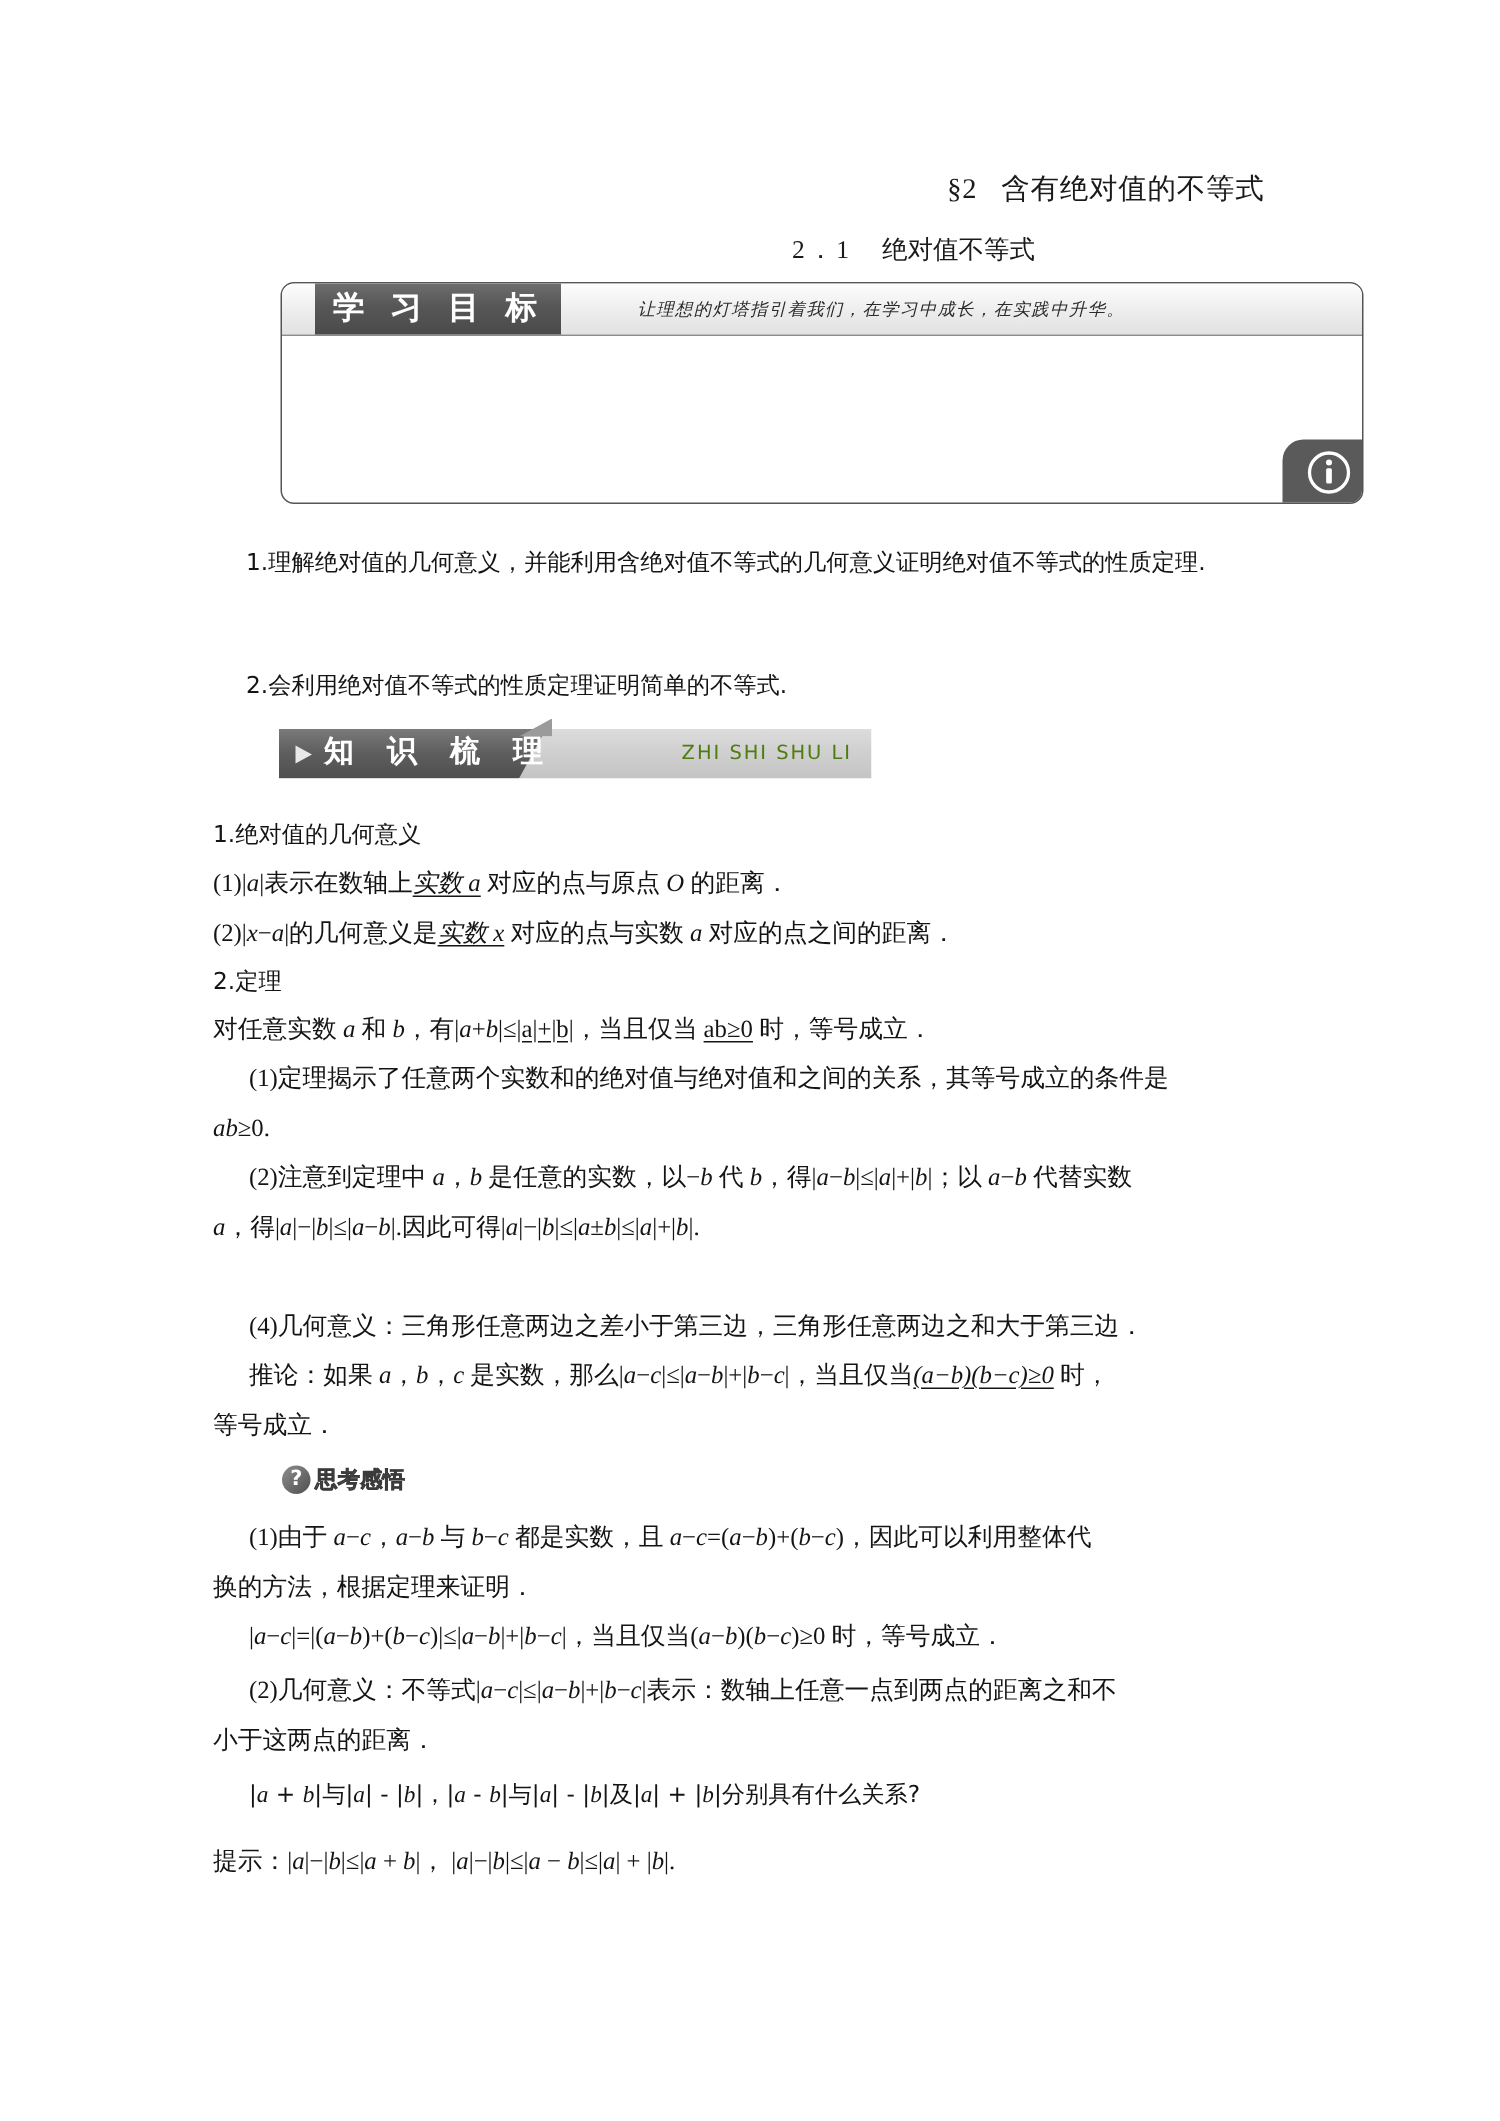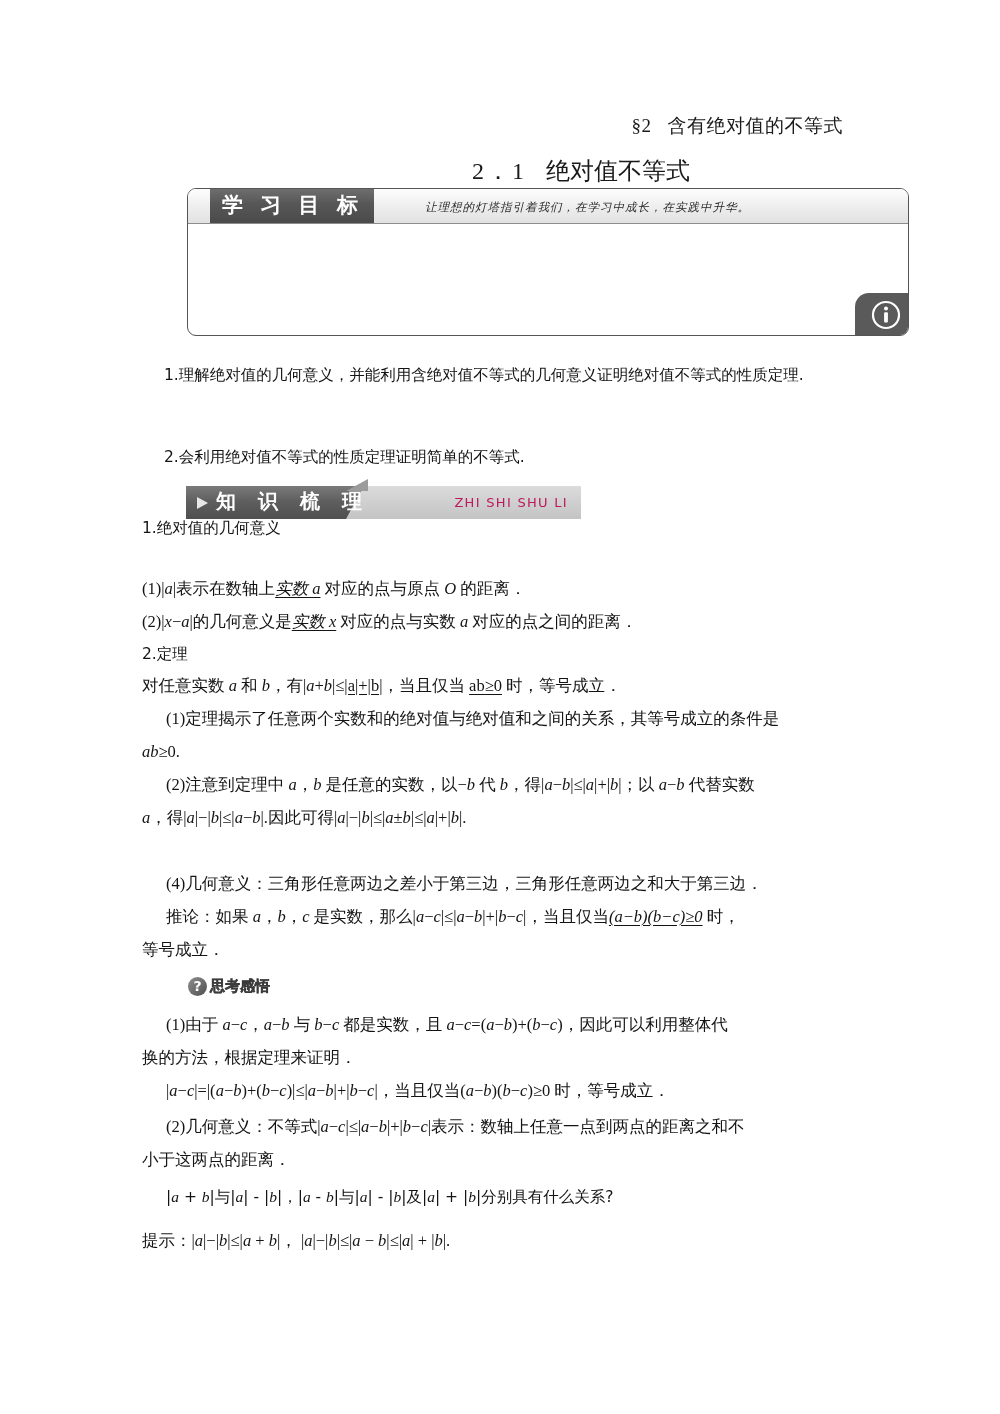--- a/index.html
+++ b/index.html
@@ -34,21 +34,21 @@
     color: #1a1a1a;
   }
   .chapter-head .gap { display: inline-block; width: 16px; }
 
   .section-title {
     position: absolute;
     top: 155px;
     left: 0;
     width: 690px;
     text-align: right;
-    font-size: 24px;
+    font-size: 17px;
     color: #1a1a1a;
   }
   .section-title .num { letter-spacing: 2px; }
   .section-title .gap { display: inline-block; width: 20px; }
 
   
   .goal-box {
     position: absolute;
     left: 187px;
     top: 188px;
@@ -183,21 +183,21 @@
     letter-spacing: 5px;
     font-family: Liberation Mono, monospace;
     white-space: nowrap;
   }
   .banner-pinyin {
     position: absolute;
     right: 13px;
     top: 0;
     height: 18px;
     line-height: 34px;
-    color: #be185d;
+    color: #4d7c0f;
     font-size: 13px;
     letter-spacing: 1.3px;
     font-family: "DejaVu Sans", "Liberation Sans", sans-serif;
     white-space: nowrap;
   }
 
   
   .tx {
     position: absolute;
     left: 142px;
@@ -288,21 +288,21 @@
 
   <div class="banner">
     <div class="banner-bg"></div>
     <div class="banner-dark"></div>
     <div class="banner-notch"></div>
     <div class="banner-tri"></div>
     <div class="banner-title">知 识 梳 理</div>
     <div class="banner-pinyin">ZHI SHI SHU LI</div>
   </div>
 
-  <div class="tx sans" style="top:512px;">
+  <div class="tx sans" style="top:540px;">
     <span>1.绝对值的几何意义</span>
   </div>
 
   <div class="tx" style="top:572px;">
     <span>(1)|</span><span class="mi">a</span><span>|表示在数轴上</span><span class="u mi">实数 a</span><span> 对应的点与原点 </span><span class="mi">O</span><span> 的距离．</span>
   </div>
 
   <div class="tx" style="top:605px;">
     <span>(2)|</span><span class="mi">x</span><span>−</span><span class="mi">a</span><span>|的几何意义是</span><span class="u mi">实数 x</span><span> 对应的点与实数 </span><span class="mi">a</span><span> 对应的点之间的距离．</span>
   </div>

